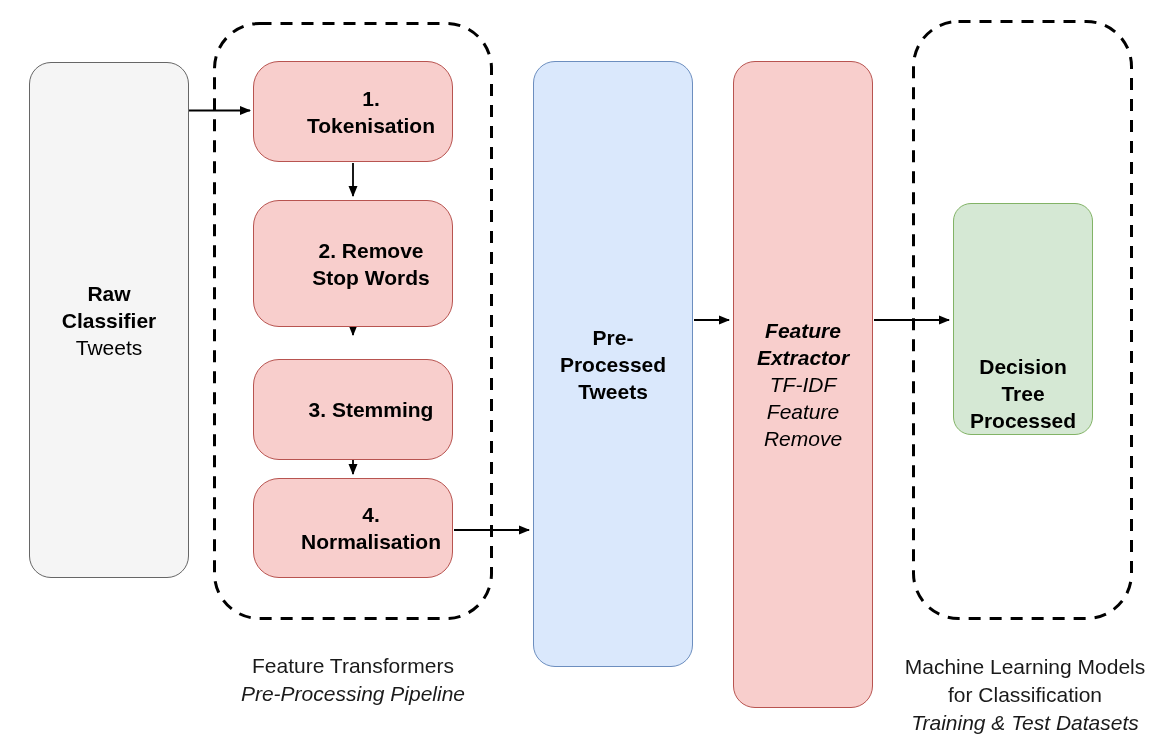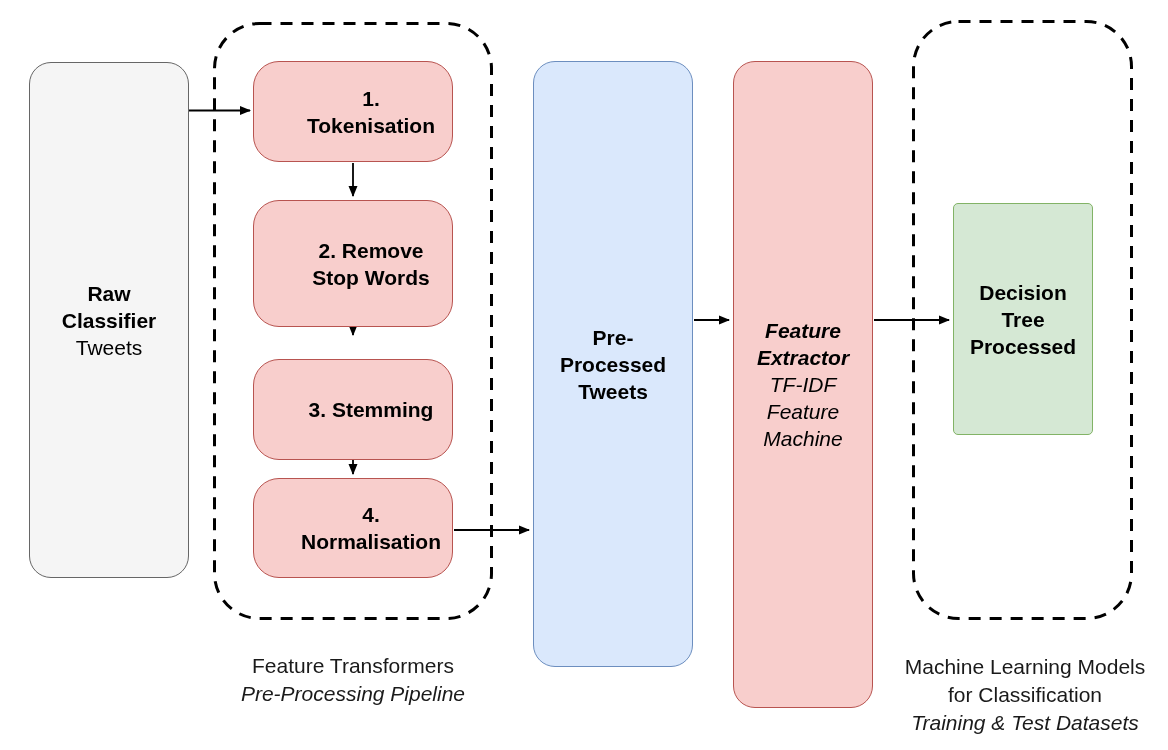--- a/index.html
+++ b/index.html
@@ -35,21 +35,21 @@
     text-align: center;
     font-size: 21px;
     line-height: 27px;
     color: #000;
   }
   .node .box-text { width: 100%; padding: 0 6px; }
   .bold { font-weight: 700; }
   .node--gray  { background: var(--gray-fill);  border: 1.5px solid var(--gray-stroke);  border-radius: 22px; }
   .node--red   { background: var(--red-fill);   border: 1.5px solid var(--red-stroke);   border-radius: 22px; }
   .node--blue  { background: var(--blue-fill);  border: 1.5px solid var(--blue-stroke);  border-radius: 22px; }
-  .node--green { background: var(--green-fill); border: 1.5px solid var(--green-stroke); border-radius: 5px; }
+  .node--green { background: var(--green-fill); border: 1.5px solid var(--green-stroke); border-radius: 18px; align-items: flex-end; }
   .node--step  { border-radius: 26px; font-weight: 700; padding-left: 36px; }
 
   .node-raw       { left: 29px;  top: 62px;  width: 160px; height: 516px; }
   .node-step-1    { left: 253px; top: 61px;  width: 200px; height: 101px; }
   .node-step-2    { left: 253px; top: 200px; width: 200px; height: 127px; }
   .node-step-3    { left: 253px; top: 359px; width: 200px; height: 101px; }
   .node-step-4    { left: 253px; top: 478px; width: 200px; height: 100px; justify-content: center; }
   .node-pre       { left: 533px; top: 61px;  width: 160px; height: 606px; font-weight: 700; }
   .node-fx        { left: 733px; top: 61px;  width: 140px; height: 647px; font-style: italic; }
   .node-dt        { left: 953px; top: 203px; width: 140px; height: 232px; font-weight: 700; }
@@ -117,21 +117,21 @@
     <div class="box-text">
         <div>Pre-</div>
         <div>Processed</div>
         <div>Tweets</div>
       </div>
   </div>
 
   <div class="node node--red node-fx">
     <div class="box-text">
       <span class="bold"><div>Feature</div><div>Extractor</div></span>
-      <span><div>TF-IDF</div><div>Feature</div><div>Machine</div></span>
+      <span><div>TF-IDF</div><div>Feature</div><div>Remove</div></span>
     </div>
   </div>
 
   <div class="node node--green node-dt">
     <div class="box-text">
         <div>Decision</div>
         <div>Tree</div>
         <div>Processed</div>
       </div>
   </div>

